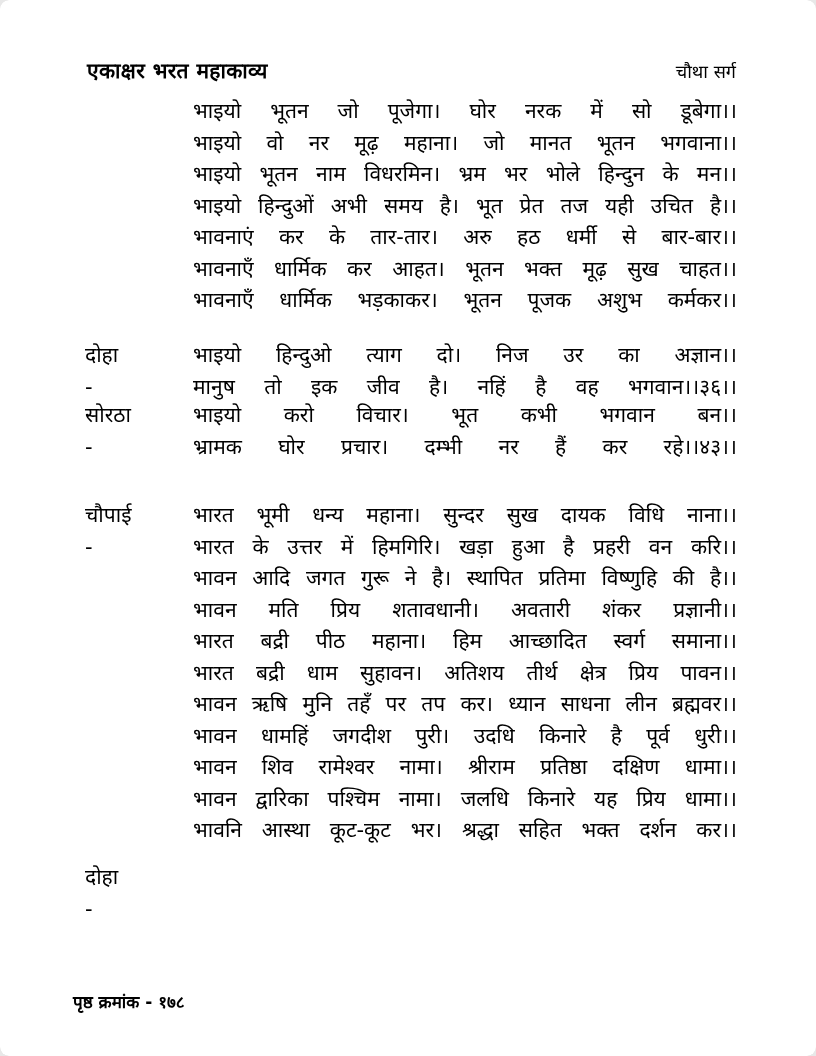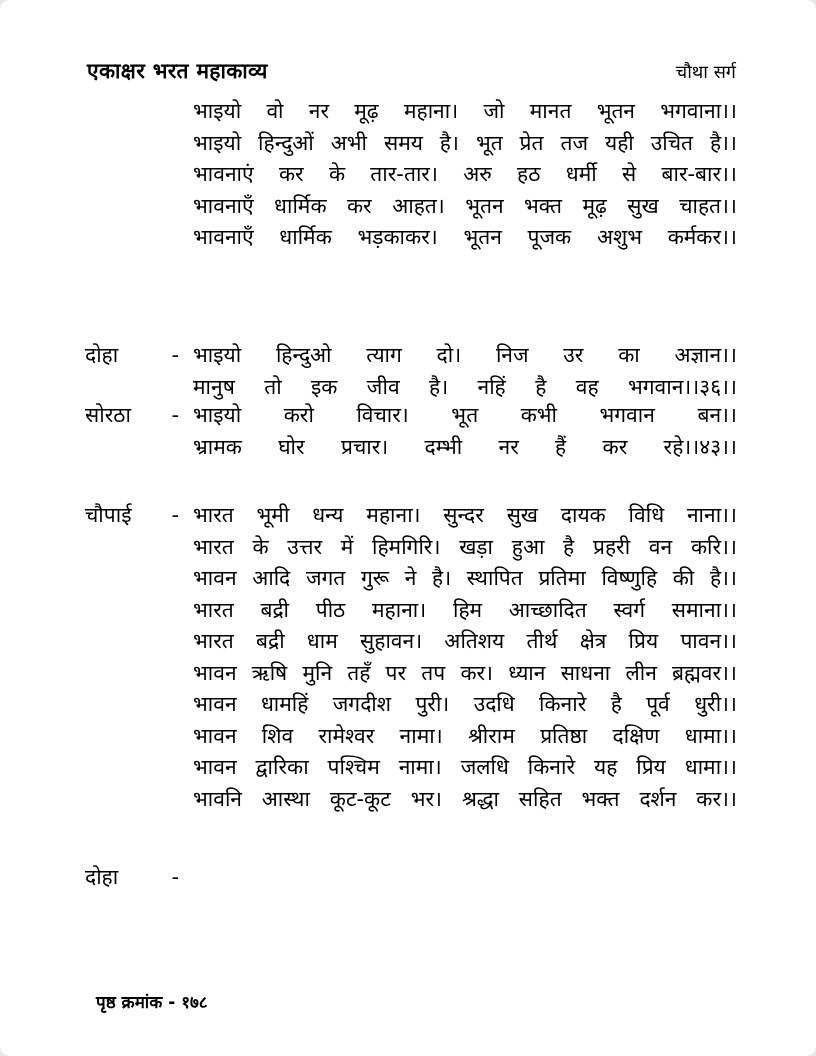--- a/index.html
+++ b/index.html
@@ -40,54 +40,57 @@
   .label-col {
     position: absolute;
     left: 0;
     top: 0;
     width: 108px;
     display: flex;
     justify-content: space-between;
     padding-right: 14px;
     font-size: 21px;
     line-height: 31.5px;
+    flex-direction: column;
   }
   .lines { margin-left: 108px; }
   .vline {
     font-size: 21px;
     line-height: 31.5px;
     text-align: justify;
     text-align-last: justify;
   }
   .sec-opening { top: 96px; }
   .sec-doha1   { top: 340px; }
   .sec-soratha { top: 400px; }
   .sec-chaupai { top: 500px; }
   .sec-doha2   { top: 862px; }
   .footer {
     position: absolute;
-    left: 96px;
+    left: 73px;
     top: 990px;
     font-size: 17px;
     font-weight: bold;
   }
 </style>
 </head>
 <body>
 
 <div class="page">
 
   <div class="header">
     <span class="book-title">एकाक्षर भरत महाकाव्य</span>
     <span class="chapter-title">चौथा सर्ग</span>
   </div>
 
   <div class="section sec-opening">
     <div class="lines">
+      <div class="vline">भाइयो भूतन जो पूजेगा। घोर नरक में सो डूबेगा।।</div>
       <div class="vline">भाइयो वो नर मूढ़ महाना। जो मानत भूतन भगवाना।।</div>
+      <div class="vline">भाइयो भूतन नाम विधरमिन। भ्रम भर भोले हिन्दुन के मन।।</div>
       <div class="vline">भाइयो हिन्दुओं अभी समय है। भूत प्रेत तज यही उचित है।।</div>
       <div class="vline">भावनाएं कर के तार-तार। अरु हठ धर्मी से बार-बार।।</div>
       <div class="vline">भावनाएँ धार्मिक कर आहत। भूतन भक्त मूढ़ सुख चाहत।।</div>
       <div class="vline">भावनाएँ धार्मिक भड़काकर। भूतन पूजक अशुभ कर्मकर।।</div>
     </div>
   </div>
 
   <div class="section sec-doha1">
     <div class="label-col">
       <span>दोहा</span>
@@ -112,20 +115,21 @@
 
   <div class="section sec-chaupai">
     <div class="label-col">
       <span>चौपाई</span>
       <span>-</span>
     </div>
     <div class="lines">
       <div class="vline">भारत भूमी धन्य महाना। सुन्दर सुख दायक विधि नाना।।</div>
       <div class="vline">भारत के उत्तर में हिमगिरि। खड़ा हुआ है प्रहरी वन करि।।</div>
       <div class="vline">भावन आदि जगत गुरू ने है। स्थापित प्रतिमा विष्णुहि की है।।</div>
+      <div class="vline">भावन मति प्रिय शतावधानी। अवतारी शंकर प्रज्ञानी।।</div>
       <div class="vline">भारत बद्री पीठ महाना। हिम आच्छादित स्वर्ग समाना।।</div>
       <div class="vline">भारत बद्री धाम सुहावन। अतिशय तीर्थ क्षेत्र प्रिय पावन।।</div>
       <div class="vline">भावन ऋषि मुनि तहँ पर तप कर। ध्यान साधना लीन ब्रह्मवर।।</div>
       <div class="vline">भावन धामहिं जगदीश पुरी। उदधि किनारे है पूर्व धुरी।।</div>
       <div class="vline">भावन शिव रामेश्वर नामा। श्रीराम प्रतिष्ठा दक्षिण धामा।।</div>
       <div class="vline">भावन द्वारिका पश्चिम नामा। जलधि किनारे यह प्रिय धामा।।</div>
       <div class="vline">भावनि आस्था कूट-कूट भर। श्रद्धा सहित भक्त दर्शन कर।।</div>
     </div>
   </div>
 

